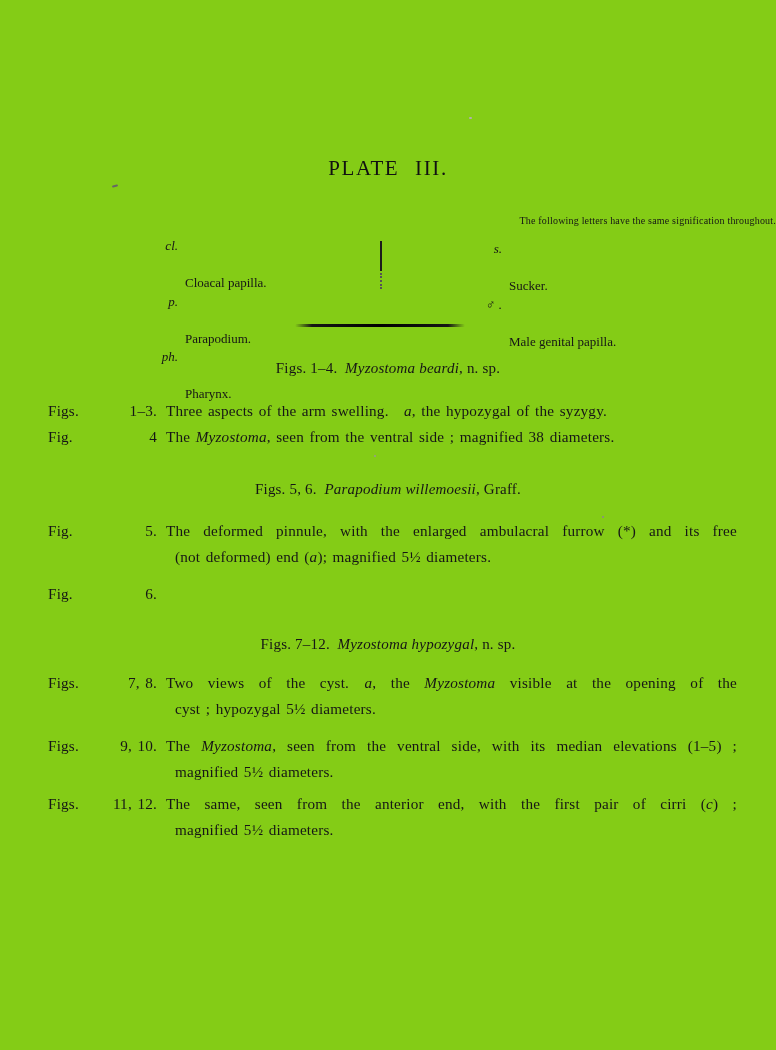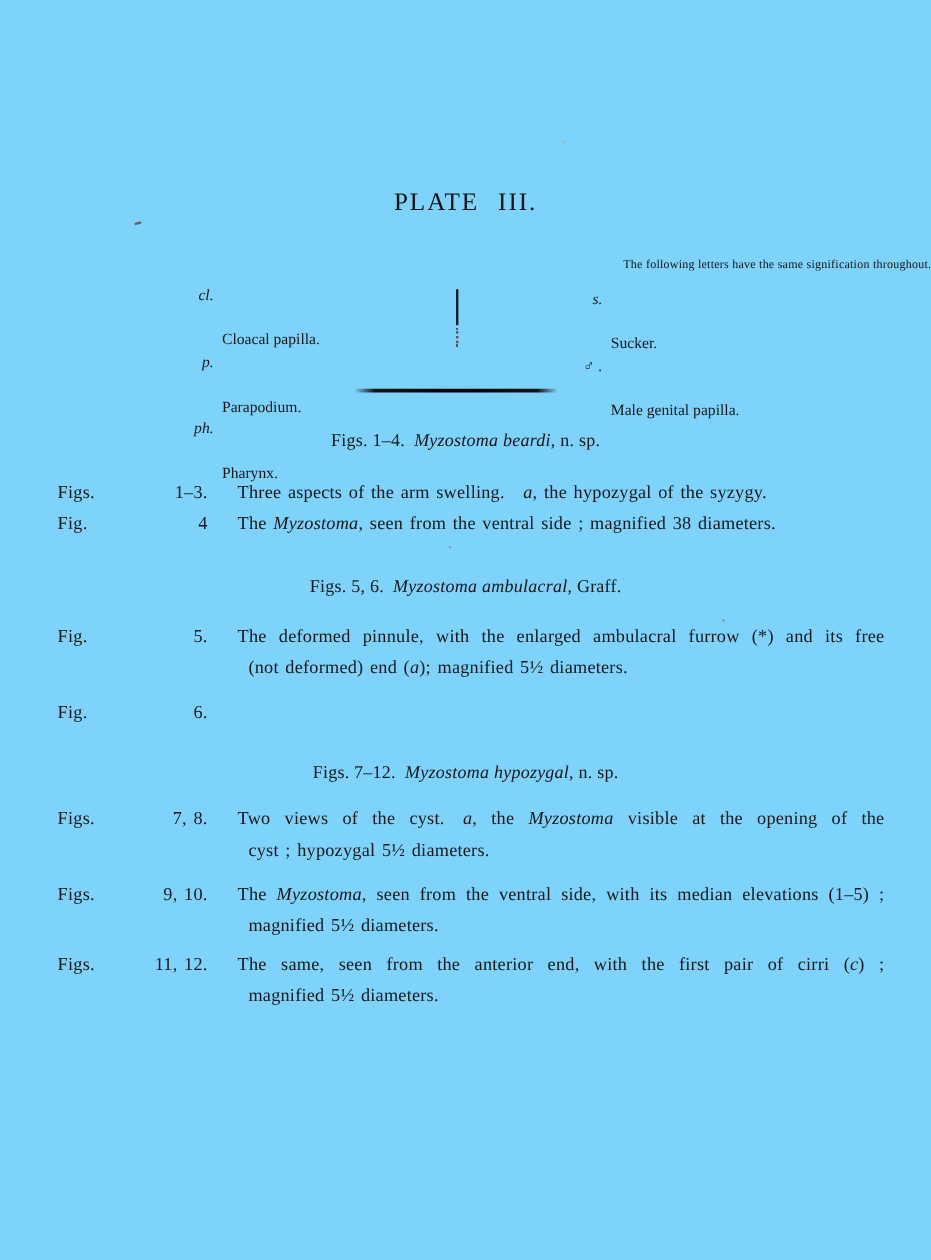--- a/index.html
+++ b/index.html
@@ -2,21 +2,21 @@
 <html><head>
 <meta charset="utf-8">
 <style>
   html,body { margin:0; padding:0; }
   body {
     width:776px; height:1050px; overflow:hidden;
     background:#ffffff;
     font-family:"Liberation Serif","DejaVu Serif",serif;
     color:#161616;
   }
-  .page { position:relative; width:776px; height:1050px; background:#7dd3fc; overflow:hidden; }
+  .page { position:relative; width:776px; height:1050px; background:#84cc16; overflow:hidden; }
 
   .plate-title {
     position:absolute; top:156px; left:0; width:100%;
     text-align:center; font-size:21px; letter-spacing:1.6px; word-spacing:9px;
     color:#111;
   }
   .tagline {
     position:absolute; top:215px; left:0; width:100%;
     text-align:right; font-size:10px; letter-spacing:0.2px;
   }
@@ -34,21 +34,21 @@
   .rule {
     position:absolute; top:324px; left:295px; width:170px; height:3px; border-radius:2px;
     background:linear-gradient(to right, rgba(20,20,20,0), #151515 10%, #000 50%, #151515 90%, rgba(20,20,20,0));
   }
 
   .section-heading { position:absolute; left:0; width:100%; text-align:center; font-size:15px; letter-spacing:0.2px; }
   #sh1 { top:360px; } #sh2 { top:481px; } #sh3 { top:636px; }
 
   .entry {
     position:absolute; left:48px; width:689px; display:flex;
-    font-size:15.2px; line-height:26px; letter-spacing:0.2px; word-spacing:1.5px;gap:16px;
+    font-size:15.2px; line-height:26px; letter-spacing:0.2px; word-spacing:1.5px;
   }
   #e11 { top:398px; } #e12 { top:424px; }
   #e21 { top:518px; } #e22 { top:581px; }
   #e31 { top:670px; } #e32 { top:733px; } #e33 { top:791px; }
 
   .flabel { width:46px; flex:none; }
   .fnum   { width:63px; flex:none; text-align:right; }
   .ftext  { flex:1; margin-left:9px; }
   .fline  { display:block; }
   .fline.just { text-align:justify; text-align-last:justify; }
@@ -113,21 +113,21 @@
   </div>
 
   <div class="entry" id="e12">
     <span class="flabel">Fig.</span>
     <span class="fnum">4</span>
     <span class="ftext">
       <span class="fline">The <i>Myzostoma</i>, seen from the ventral side ; magnified 38 diameters.</span>
     </span>
   </div>
 
-  <div class="section-heading" id="sh2">Figs. 5, 6. <i>Myzostoma ambulacral</i>, Graff.</div>
+  <div class="section-heading" id="sh2">Figs. 5, 6. <i>Parapodium willemoesii</i>, Graff.</div>
 
   <div class="entry" id="e21">
     <span class="flabel">Fig.</span>
     <span class="fnum">5.</span>
     <span class="ftext">
       <span class="fline just">The deformed pinnule, with the enlarged ambulacral furrow (*) and its free</span>
       <span class="fline cont">(not deformed) end (<i>a</i>); magnified 5½ diameters.</span>
     </span>
   </div>
 

